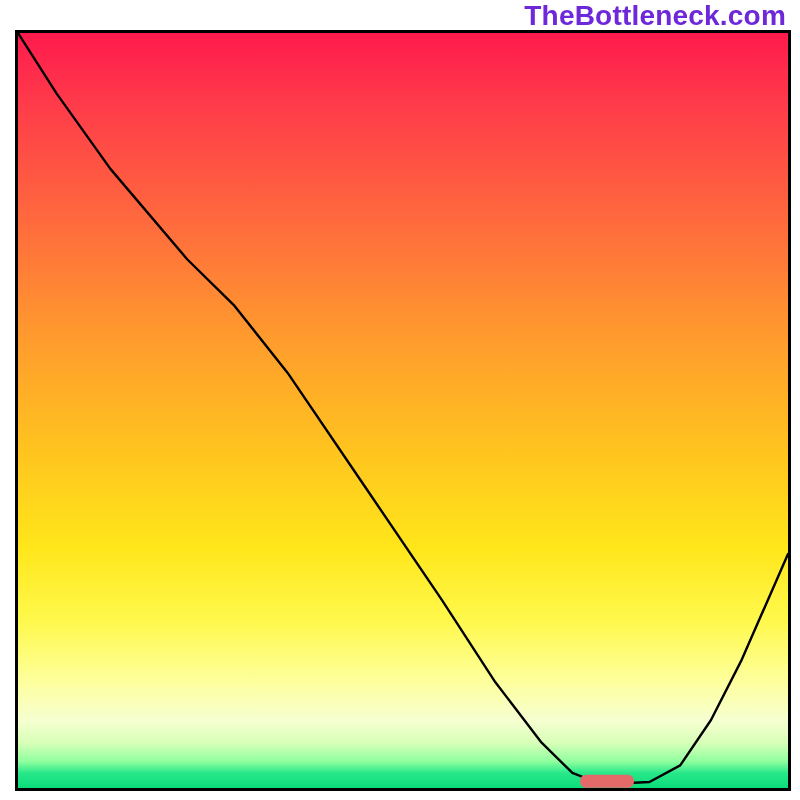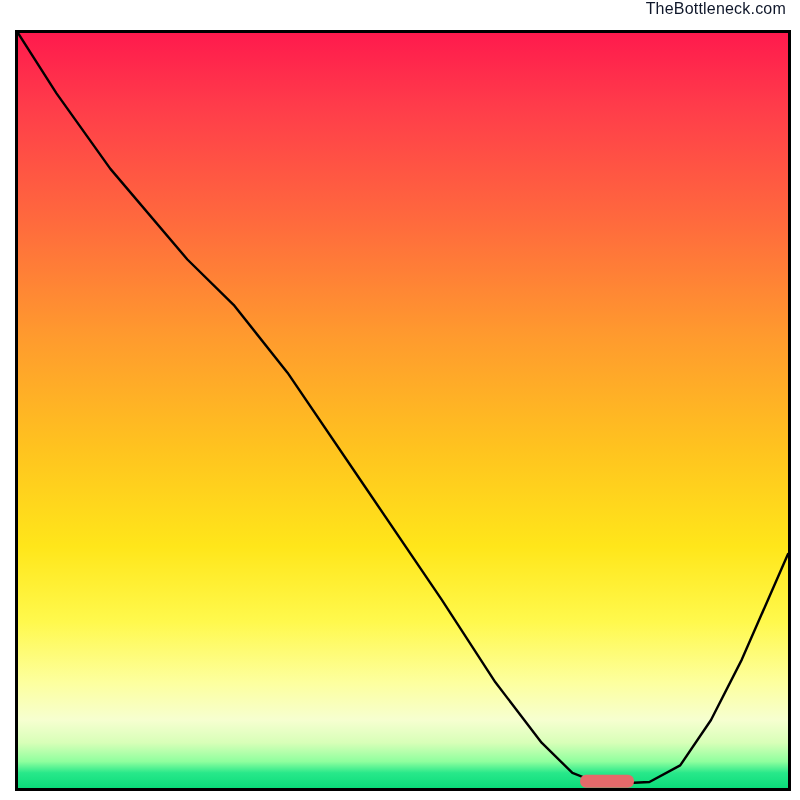--- a/index.html
+++ b/index.html
@@ -13,23 +13,23 @@
   }
   .stage {
     position: relative;
     width: 800px;
     height: 800px;
   }
   .watermark {
     position: absolute;
     top: 0px;
     right: 14px;
-    font-size: 16px;
-    font-weight: 400;
-    color: #0f172a;
+    font-size: 28px;
+    font-weight: 700;
+    color: #6d28d9;
     letter-spacing: 0.2px;
     user-select: none;
   }
   .plot-frame {
     position: absolute;
     left: 15px;
     top: 30px;
     width: 770px;   
     height: 755px;  
     border: 3px solid #000;

